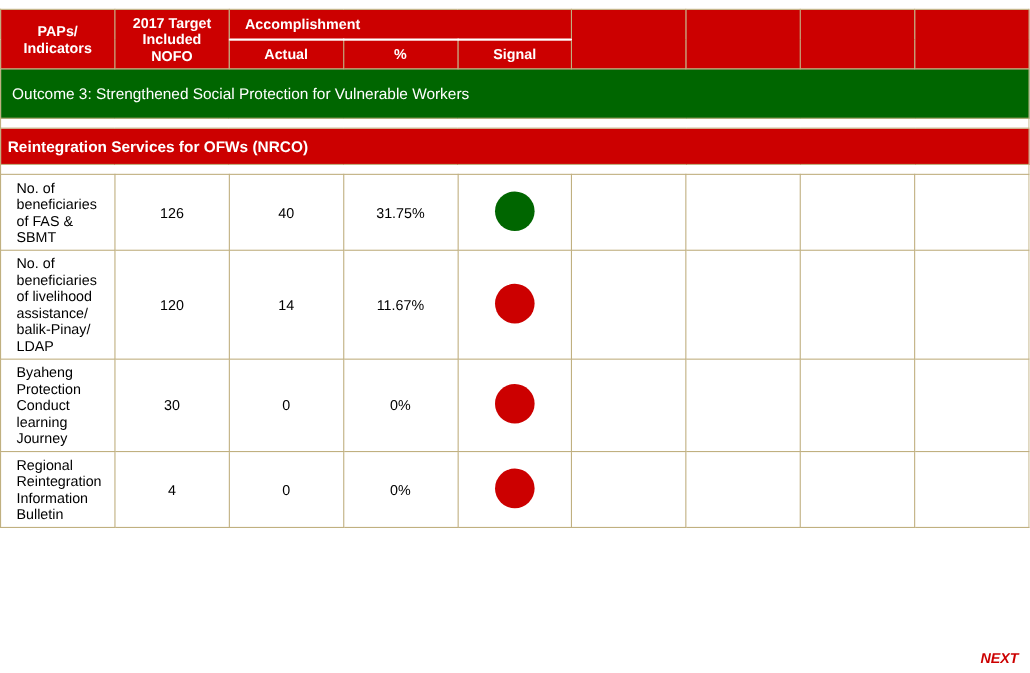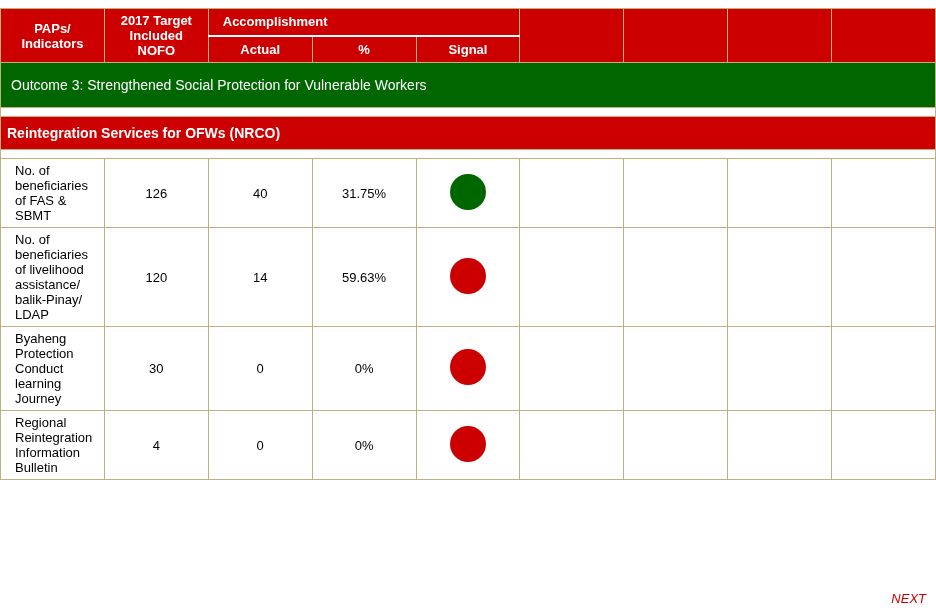--- a/index.html
+++ b/index.html
@@ -95,21 +95,21 @@
     .circle-red {
       background-color: #cc0000;
     }
     
     .next-text {
       position: absolute;
       bottom: 6px;
       right: 10px;
       color: #cc0000;
       font-style: italic;
-      font-weight: normal;
+      font-weight: bold;
       font-size: 13px;
     }
     .accomplishment-header {
       background-color: #cc0000;
       color: #fff;
       font-weight: bold;
       text-align: center;
       border-bottom: 2px solid #fff;
     }
     .sub-header-row td {
@@ -182,21 +182,21 @@
       <td></td>
       <td></td>
       <td></td>
       <td></td>
     </tr>
 
     <tr class="data-row">
       <td>No. of beneficiaries of livelihood assistance/ balik-Pinay/ LDAP</td>
       <td>120</td>
       <td>14</td>
-      <td>59.63%</td>
+      <td>11.67%</td>
       <td style="text-align:center;">
         <span class="circle circle-red"></span>
       </td>
       <td></td>
       <td></td>
       <td></td>
       <td></td>
     </tr>
 
     <tr class="data-row">

